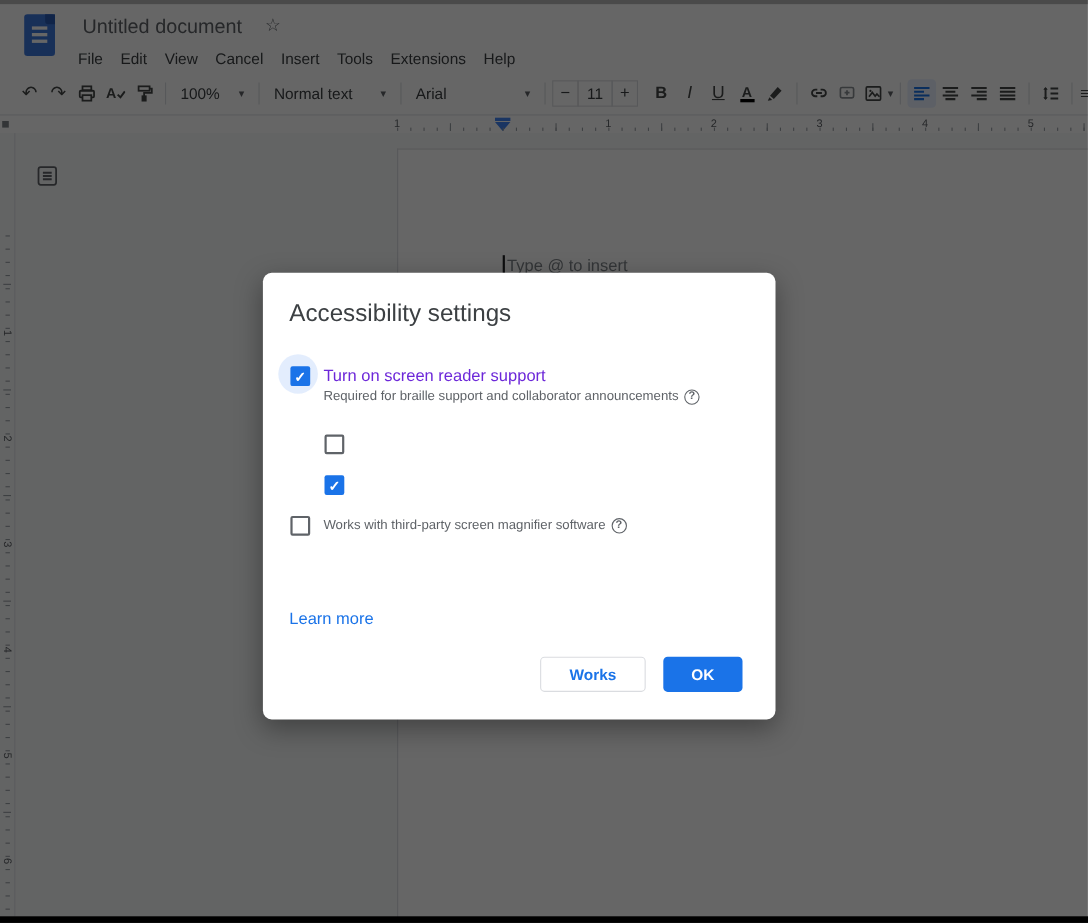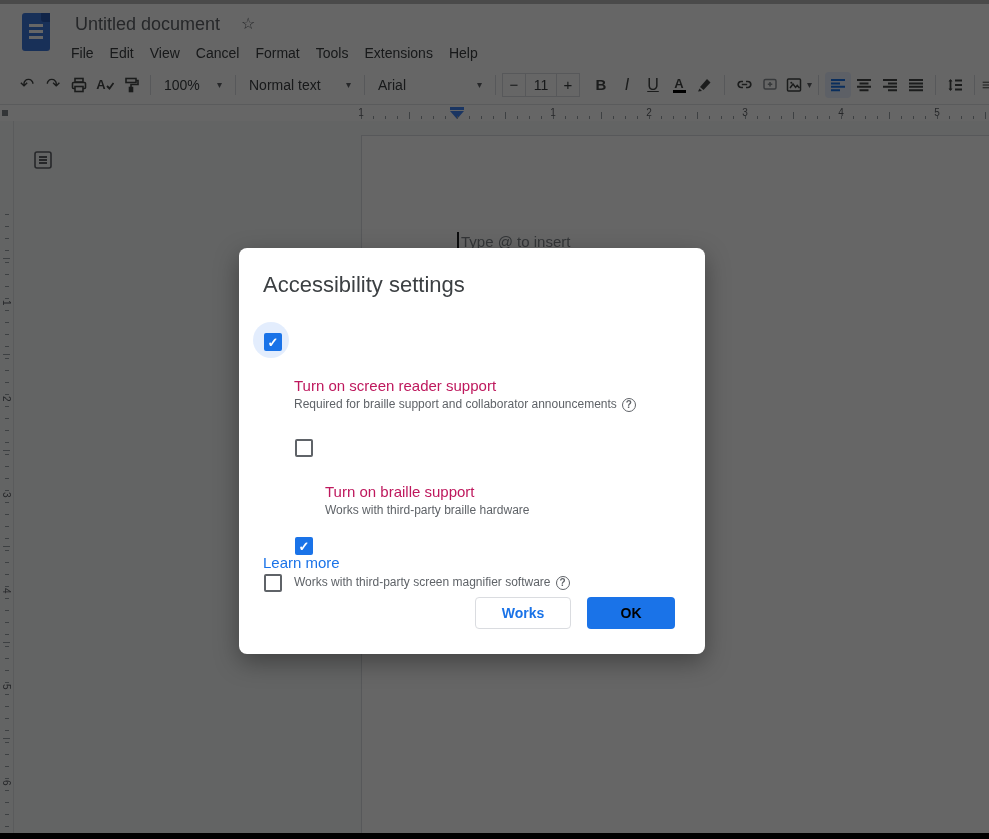--- a/index.html
+++ b/index.html
@@ -57,30 +57,30 @@
   .opt-row{display:flex;gap:12px;}
   .opt-row.indent{margin-left:31px;}
   .mb26{margin-bottom:26px;} .mb18{margin-bottom:18px;}
   .cb{width:18px;height:18px;box-sizing:border-box;border:2px solid #5f6368;border-radius:2px;flex:0 0 auto;
       margin-top:1px;position:relative;display:flex;align-items:center;justify-content:center;}
   .cb.checked{border:none;background:#1a73e8;}
   .cb .check{color:#fff;font-size:13px;font-weight:bold;line-height:1;display:none;}
   .cb.checked .check{display:block;}
   .cb.halo::before{content:'';position:absolute;left:-11px;top:-11px;width:36px;height:36px;border-radius:50%;
                    background:rgba(66,133,244,0.15);z-index:-1;}
-  .opt-label{font-size:15px;line-height:19px;color:#be185d;margin-top:44px;}
+  .opt-label{font-size:15px;line-height:19px;color:#6d28d9;}
   .opt-desc{margin-top:2px;font-size:12px;line-height:15px;color:#5f6368;display:flex;align-items:center;gap:5px;}
   .help{width:14px;height:14px;border:1.4px solid #5f6368;border-radius:50%;font-size:10px;font-weight:bold;
         color:#5f6368;display:inline-flex;align-items:center;justify-content:center;box-sizing:border-box;flex:0 0 auto;}
   #learn-more{position:absolute;left:24px;top:306px;font-size:15px;color:#1a73e8;}
   #dialog-buttons{position:absolute;right:30px;bottom:25px;display:flex;gap:16px;}
   .btn{height:32px;border-radius:4px;font-size:14px;font-weight:bold;display:flex;align-items:center;justify-content:center;
        box-sizing:border-box;font-family:"Liberation Sans",sans-serif;}
   #cancel-button{width:96px;background:#fff;border:1px solid #dadce0;color:#1a73e8;}
-  #ok-button{width:88px;background:#1a73e8;border:none;color:#000000;text-align:right;}
+  #ok-button{width:72px;background:#1a73e8;border:none;color:#ffffff;text-align:right;}
 </style>
 </head>
 <body>
 
 <div id="screen">
 
   <div id="top-strip" class="abs"></div>
 
   <div id="titlebar" class="abs">
     <div id="docs-logo" class="abs">
@@ -89,21 +89,21 @@
       <div class="l" style="top:17px"></div>
       <div class="l" style="top:23px"></div>
     </div>
     <div id="doc-title" class="abs">Untitled document</div>
     <div id="star" class="abs">☆</div>
     <div id="menubar" class="abs">
         <div class="menu-item">File</div>
         <div class="menu-item">Edit</div>
         <div class="menu-item">View</div>
         <div class="menu-item">Cancel</div>
-        <div class="menu-item">Format</div>
+        <div class="menu-item">Insert</div>
         <div class="menu-item">Tools</div>
         <div class="menu-item">Extensions</div>
         <div class="menu-item">Help</div>
       </div>
   </div>
 
   <div id="toolbar" class="abs">
     <div class="tbtn">
         <span class="glyph">↶</span>
       </div>
@@ -397,27 +397,20 @@
     <div class="opt-col">
       <div class="opt-label">Turn on screen reader support</div>
       <div class="opt-desc">
         <span class="desc-text">Required for braille support and collaborator announcements</span>
         <span class="help">?</span>
       </div>
     </div>
   </div>
         <div class="opt-row indent mb18">
     <div class="cb"></div>
-    <div class="opt-col">
-      <div class="opt-label">Turn on braille support</div>
-      <div class="opt-desc">
-        <span class="desc-text">Works with third-party braille hardware</span>
-
-      </div>
-    </div>
   </div>
         <div class="opt-row indent mb18">
     <div class="cb checked">
             <span class="check">✓</span>
           </div>
     <div class="opt-col">
     </div>
   </div>
         <div class="opt-row">
     <div class="cb"></div>

